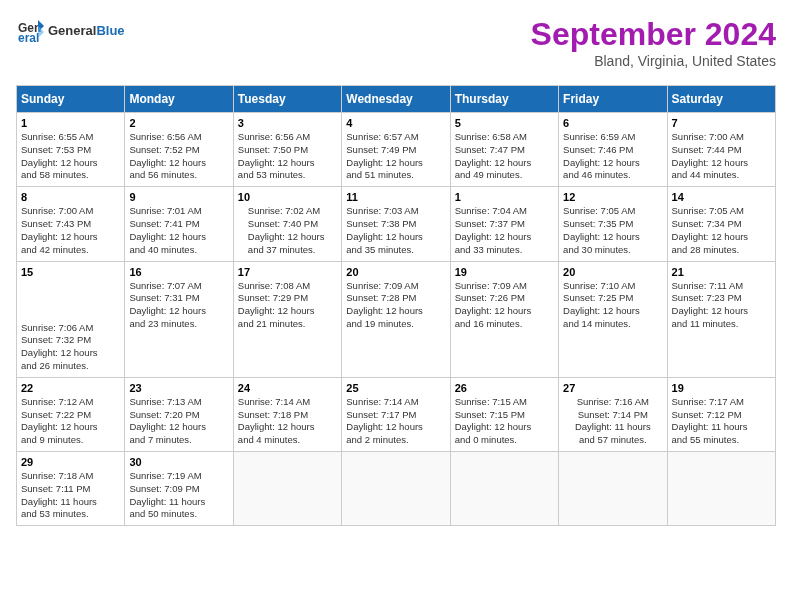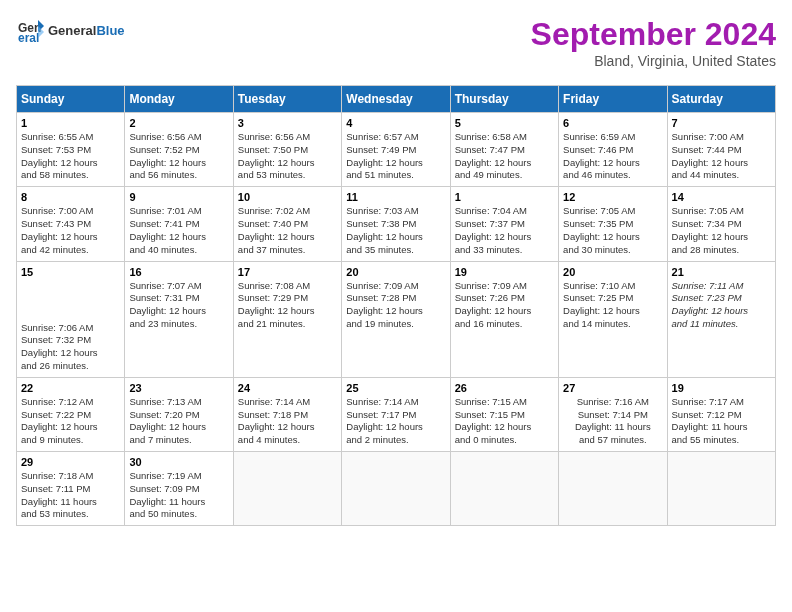--- a/index.html
+++ b/index.html
@@ -173,21 +173,21 @@
         </td>
         <td>
           <div class="day-num">9</div>
           <div class="day-info" style="white-space: pre-line;">Sunrise: 7:01 AM
 Sunset: 7:41 PM
 Daylight: 12 hours
 and 40 minutes.</div>
         </td>
         <td>
           <div class="day-num">10</div>
-          <div class="day-info" style="white-space: pre-line;">Sunrise: 7:02 AM
+          <div class="day-info" style="white-space: pre-line; margin-left: 10px;">Sunrise: 7:02 AM
 Sunset: 7:40 PM
 Daylight: 12 hours
 and 37 minutes.</div>
         </td>
         <td>
           <div class="day-num">11</div>
           <div class="day-info" style="white-space: pre-line;">Sunrise: 7:03 AM
 Sunset: 7:38 PM
 Daylight: 12 hours
 and 35 minutes.</div>
@@ -252,21 +252,21 @@
         </td>
         <td>
           <div class="day-num">20</div>
           <div class="day-info" style="white-space: pre-line;">Sunrise: 7:10 AM
 Sunset: 7:25 PM
 Daylight: 12 hours
 and 14 minutes.</div>
         </td>
         <td>
           <div class="day-num">21</div>
-          <div class="day-info" style="white-space: pre-line; font-style: italic;">Sunrise: 7:11 AM
+          <div class="day-info" style="white-space: pre-line;">Sunrise: 7:11 AM
 Sunset: 7:23 PM
 Daylight: 12 hours
 and 11 minutes.</div>
         </td>
       </tr>
       <tr class="week-row">
         <td>
           <div class="day-num">22</div>
           <div class="day-info" style="white-space: pre-line;">Sunrise: 7:12 AM
 Sunset: 7:22 PM

